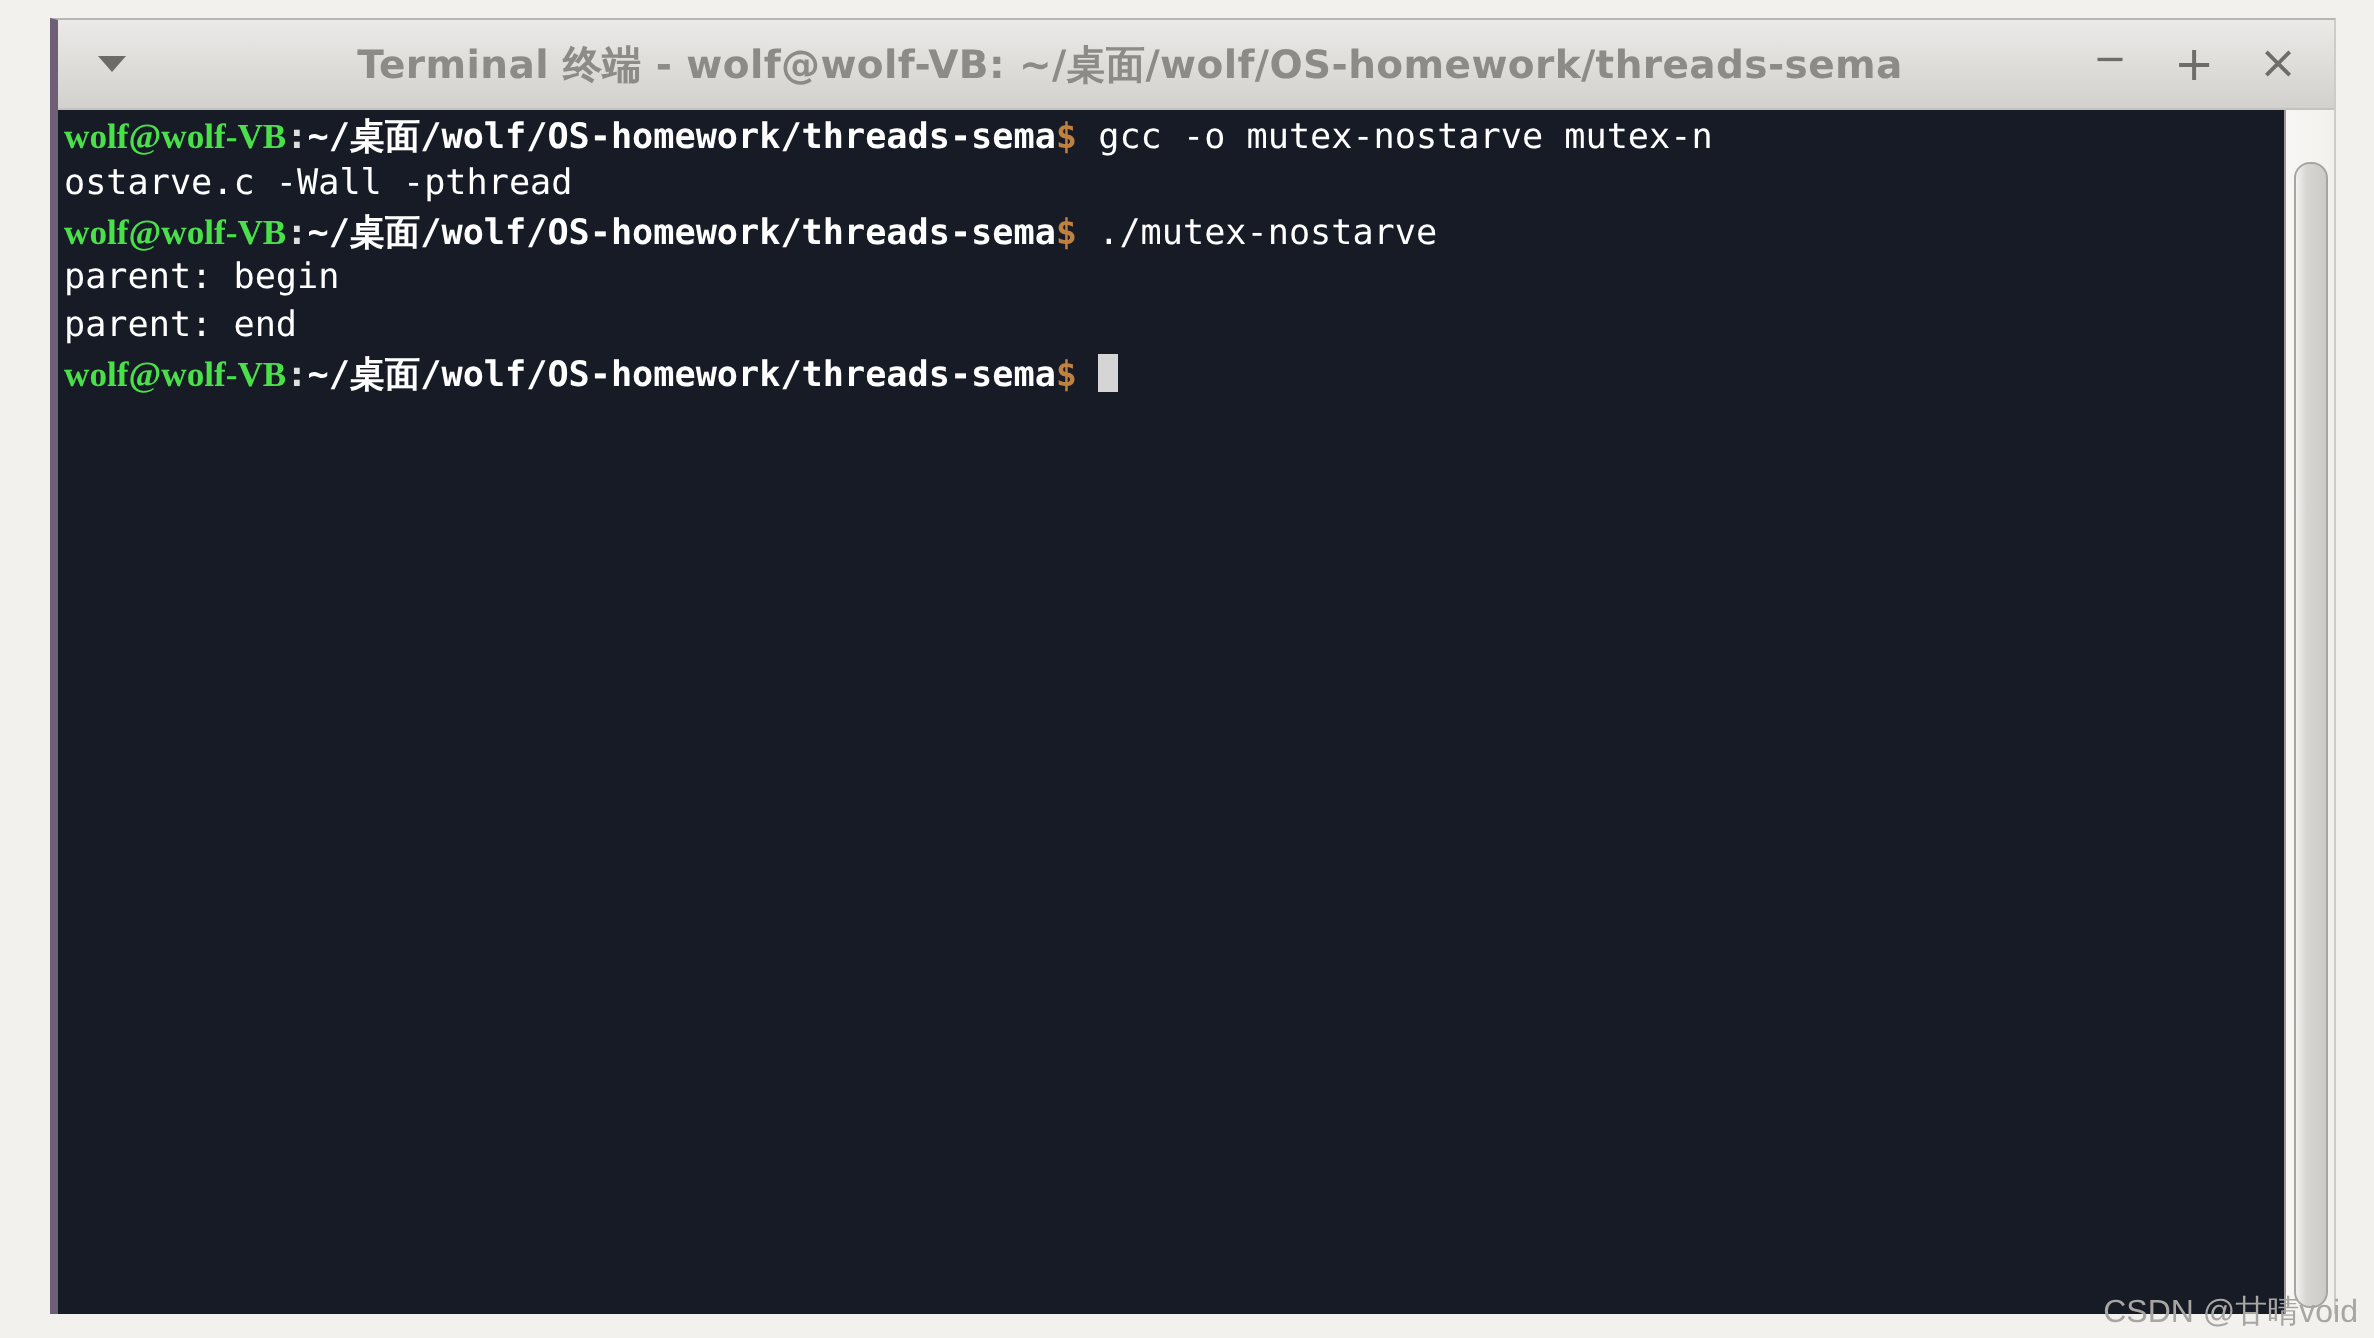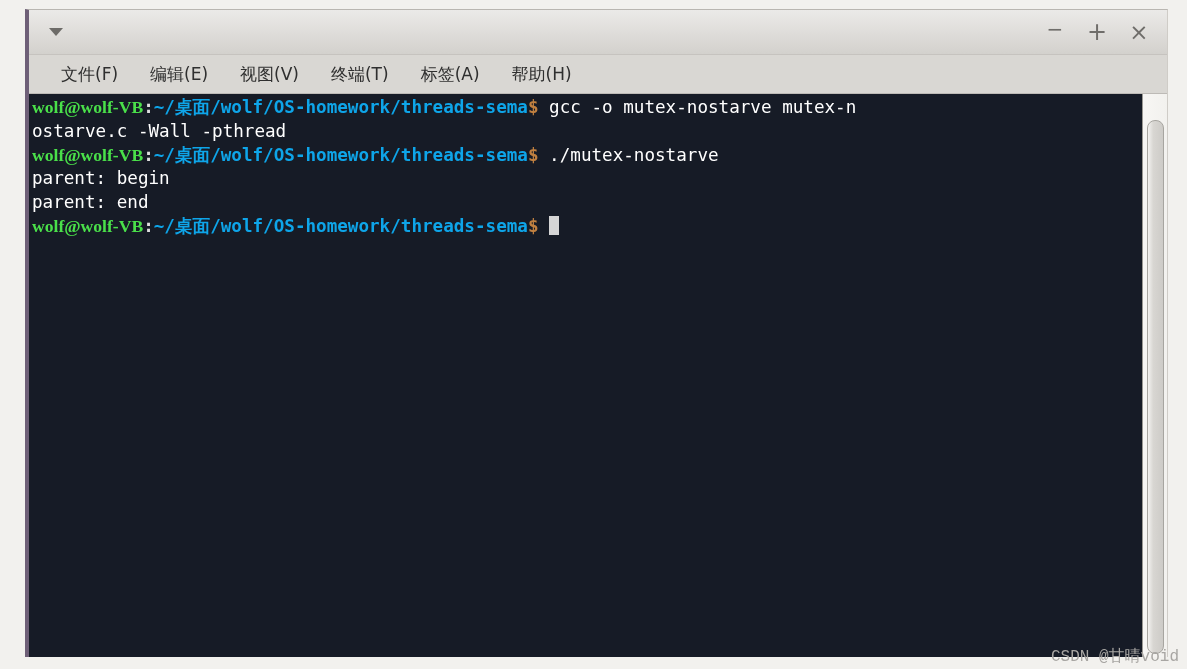--- a/index.html
+++ b/index.html
@@ -132,21 +132,21 @@
     color: #cfd0cc;
     white-space: pre;
     overflow: hidden;
     letter-spacing: 0px;
   }
 
   .ln { display: block; height: 23.8px; white-space: pre; }
 
   .c-user  { color: #4ae04a; font-weight: bold; font-family: Liberation Serif, serif; }
   .c-colon { color: #dedede; font-weight: bold; }
-  .c-path  { color: #0ea5e9; font-weight: bold; }
+  .c-path  { color: #ffffff; font-weight: bold; }
   .c-dollar{ color: #c08040; font-weight: bold; }
   .c-out   { color: #ffffff; }
 
   .cursor {
     display: inline-block;
     width: 10px;
     height: 19px;
     background: #d5d5d5;
     vertical-align: -3px;
   }
@@ -170,51 +170,44 @@
     border-radius: 8px;
   }
 
   
   .watermark {
     position: absolute;
     right: 8px;
     bottom: 2px;
     font-size: 16px;
     color: #a8a6a3;
-    font-family: Liberation Mono, monospace;
+    font-family: Liberation Sans, sans-serif;
     white-space: nowrap;
     z-index: 5;
   }
 </style>
 </head>
 <body>
 
 <div id="screen">
 
   <div class="window">
 
     <div class="titlebar">
       <div class="menu-arrow">
         <div class="tri"></div>
       </div>
+      <div class="title-text">Terminal 终端 - wolf@wolf-VB: ~/桌面/wolf/OS-homework/threads-sema</div>
       <div class="win-buttons">
         <div class="win-btn min">−</div>
         <div class="win-btn max">+</div>
         <div class="win-btn close">×</div>
       </div>
     </div>
 
-    <div class="menubar">
-      <div class="menu-item">文件(F)</div>
-      <div class="menu-item">编辑(E)</div>
-      <div class="menu-item">视图(V)</div>
-      <div class="menu-item">终端(T)</div>
-      <div class="menu-item">标签(A)</div>
-      <div class="menu-item">帮助(H)</div>
-    </div>
 
     <div class="term-area">
       <div class="term-text" id="term-text"><span class="ln"><span class="c-user">wolf@wolf-VB</span><span class="c-colon">:</span><span class="c-path">~/桌面/wolf/OS-homework/threads-sema</span><span class="c-dollar">$</span><span class="c-out"> gcc -o mutex-nostarve mutex-n</span></span><span class="ln"><span class="c-out">ostarve.c -Wall -pthread</span></span><span class="ln"><span class="c-user">wolf@wolf-VB</span><span class="c-colon">:</span><span class="c-path">~/桌面/wolf/OS-homework/threads-sema</span><span class="c-dollar">$</span><span class="c-out"> ./mutex-nostarve</span></span><span class="ln"><span class="c-out">parent: begin</span></span><span class="ln"><span class="c-out">parent: end</span></span><span class="ln"><span class="c-user">wolf@wolf-VB</span><span class="c-colon">:</span><span class="c-path">~/桌面/wolf/OS-homework/threads-sema</span><span class="c-dollar">$</span><span class="c-out"> </span><span class="cursor"></span></span></div>
       <div class="scrollbar">
         <div class="scroll-thumb"></div>
       </div>
     </div>
 
   </div>
 

